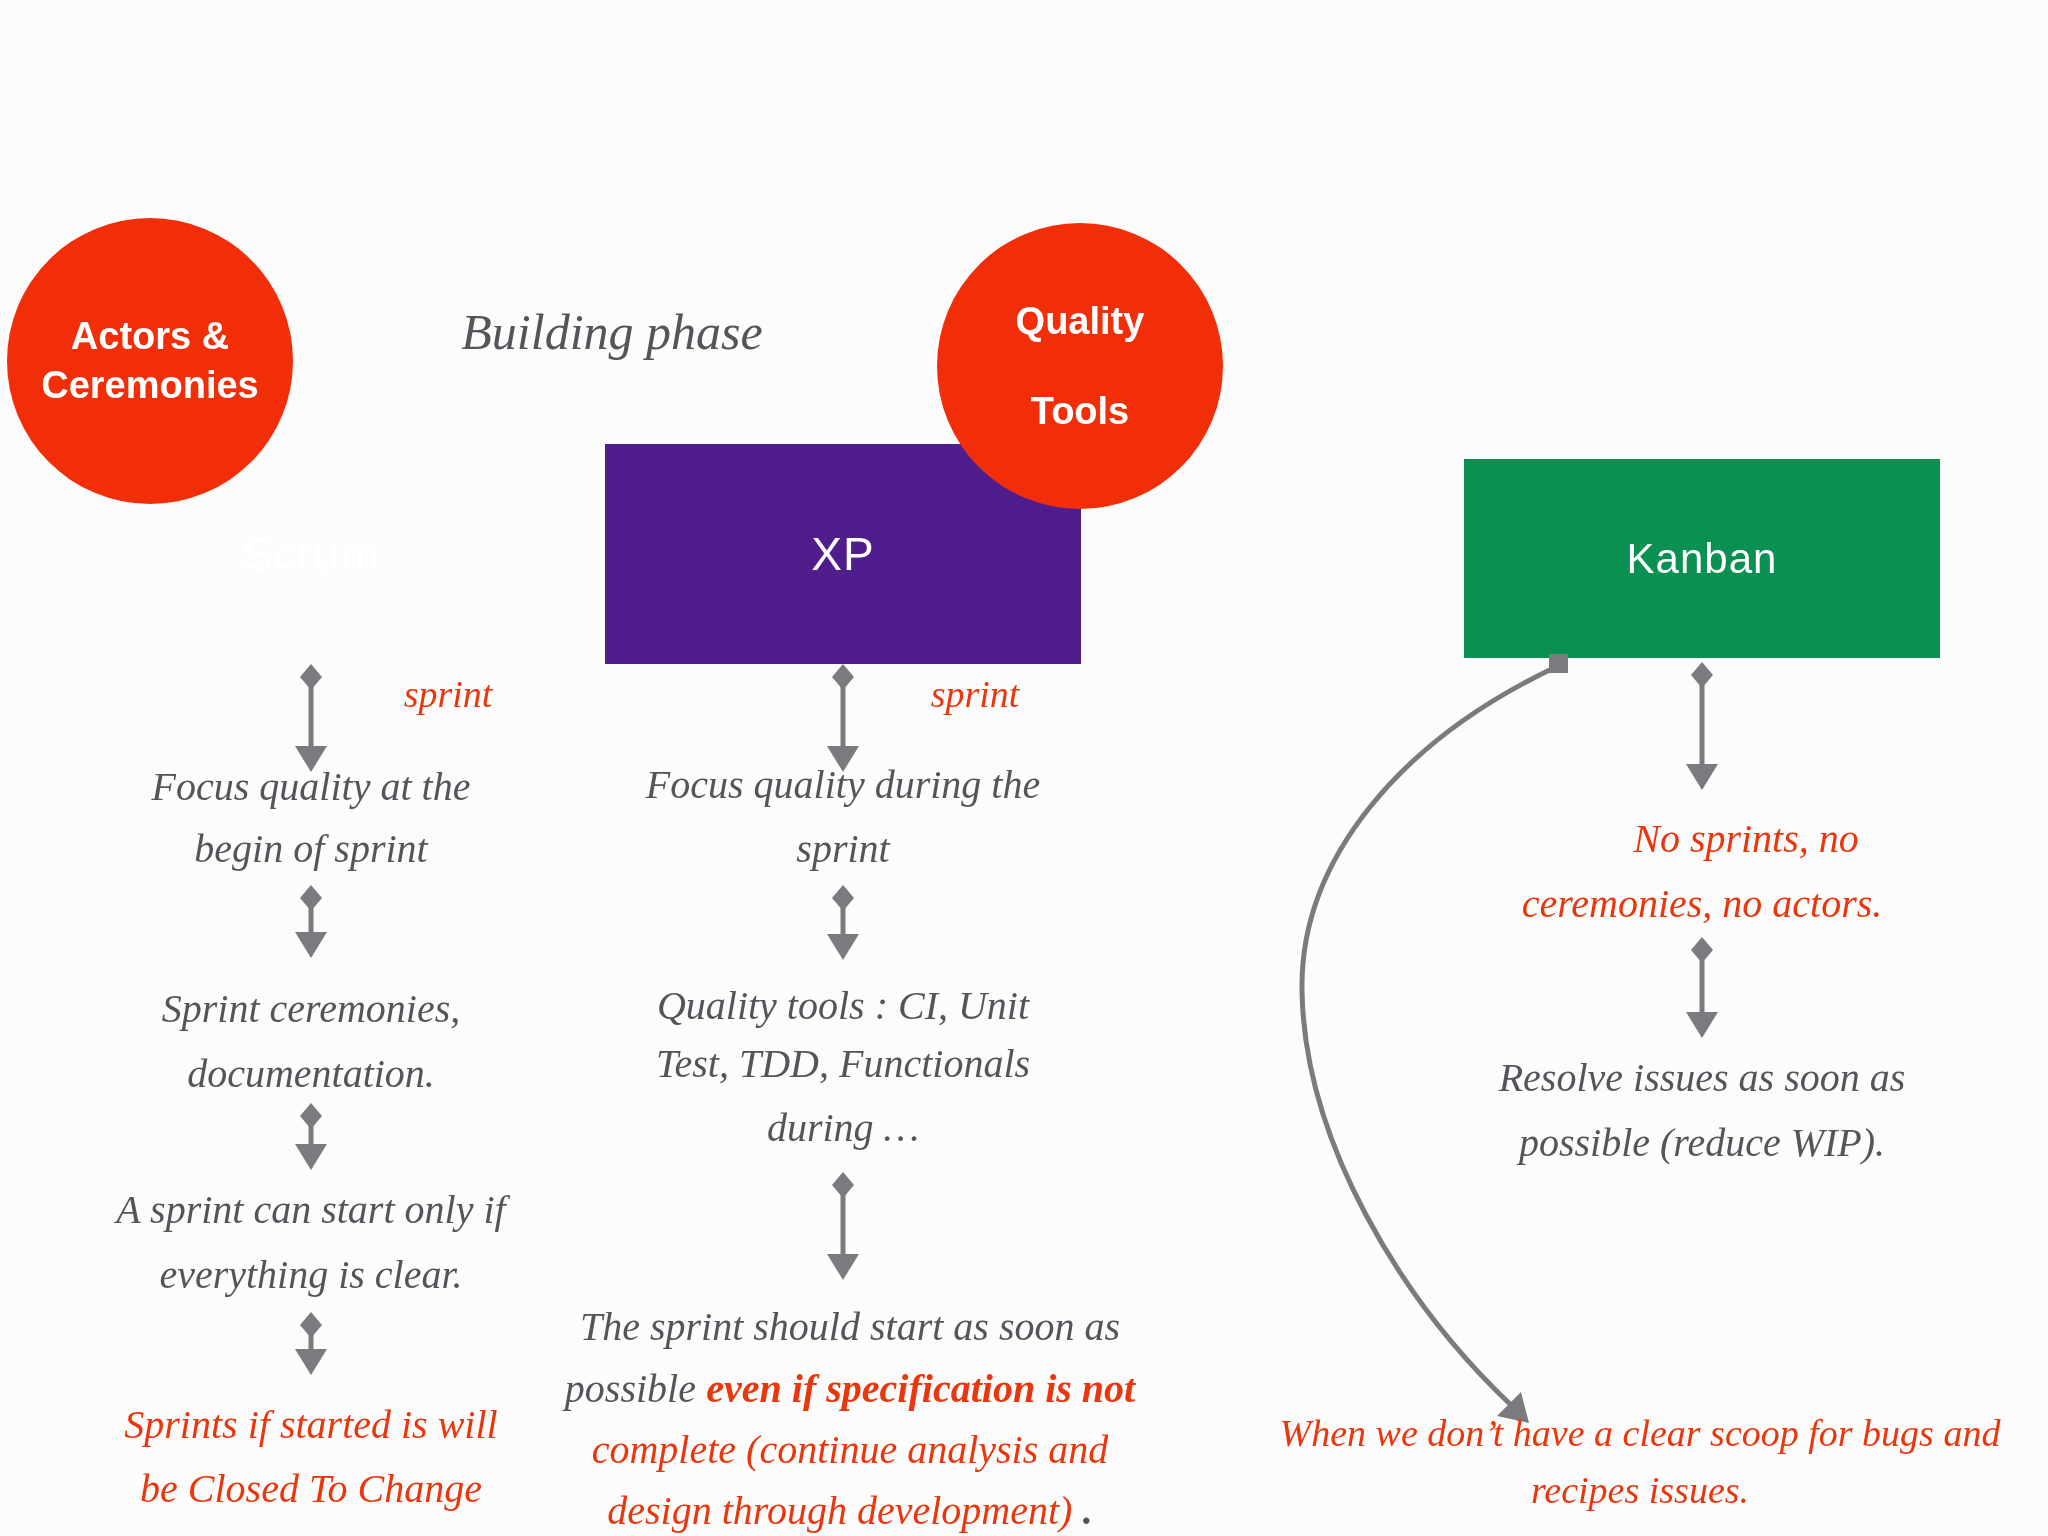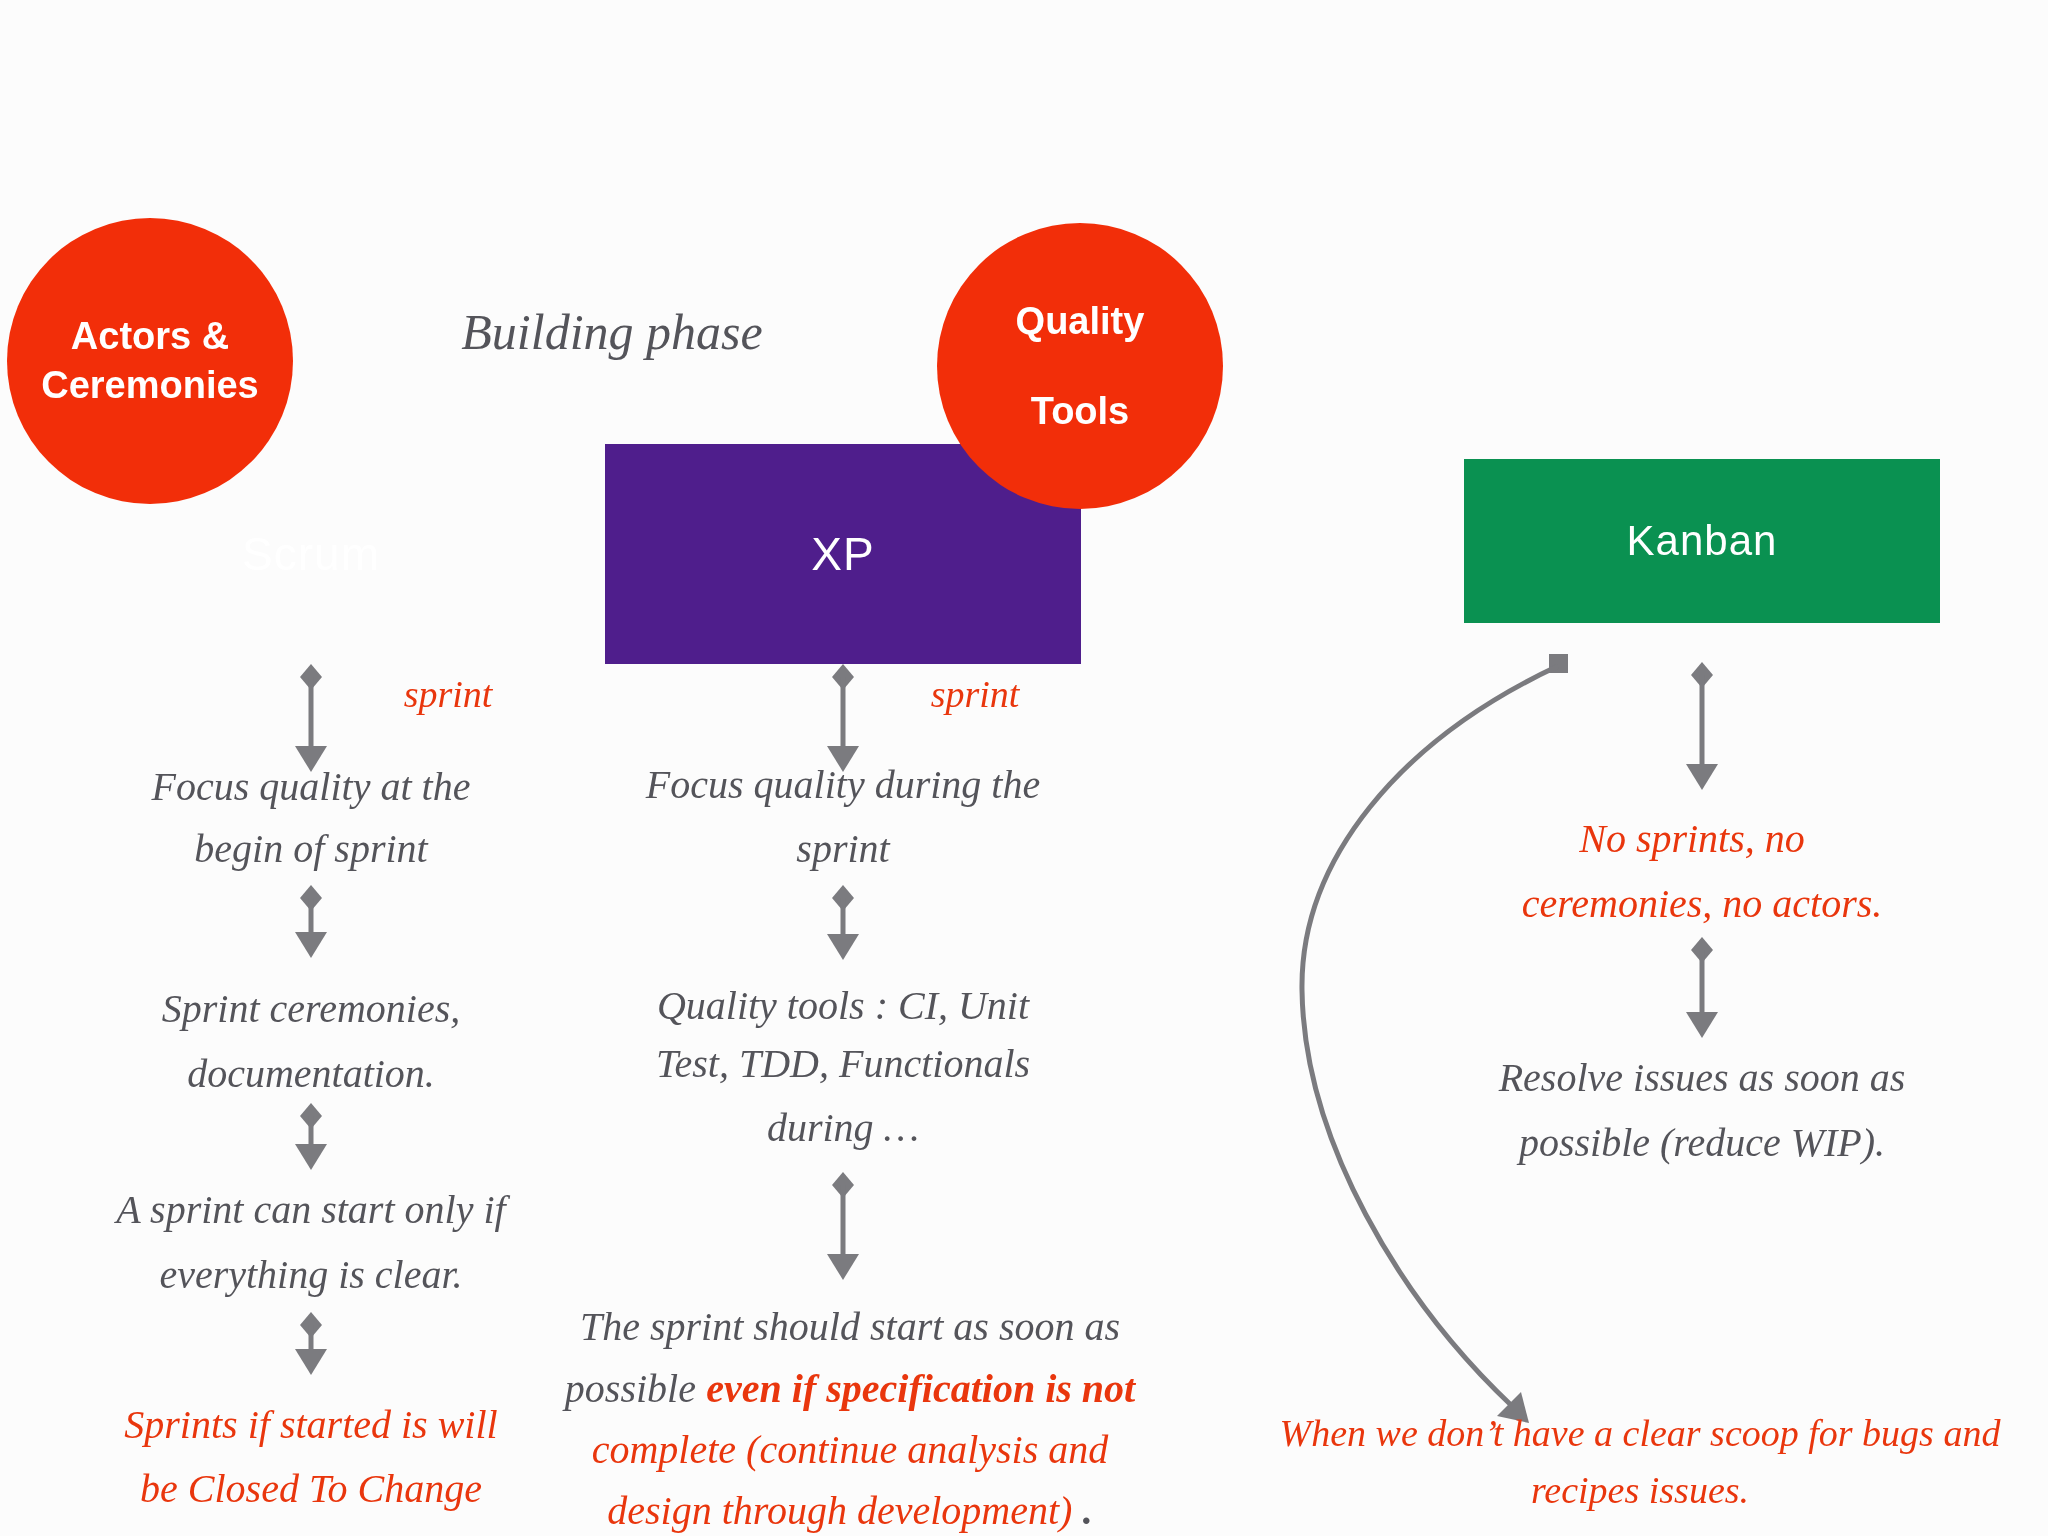--- a/index.html
+++ b/index.html
@@ -19,21 +19,21 @@
   }
   .box{
     position:absolute;z-index:1;
     display:flex;align-items:center;justify-content:center;
     color:#FFFFFF;
     font-family:"Liberation Sans", sans-serif;
     font-weight:500;letter-spacing:1px;
   }
   .box.scrum{left:73px;top:444px;width:476px;height:220px;font-size:46px;}
   .box.xp{left:605px;top:444px;width:476px;height:220px;font-size:46px;}
-  .box.kanban{left:1464px;top:459px;width:476px;height:164px;font-size:42px;}
+  .box.kanban{left:1464px;top:459px;width:476px;height:199px;font-size:42px;}
   .circle{
     position:absolute;z-index:3;
     width:286px;height:286px;border-radius:50%;
     display:flex;flex-direction:column;align-items:center;justify-content:center;
     text-align:center;color:#FFFFFF;
     font-family:"Liberation Sans", sans-serif;
     font-weight:600;font-size:38px;line-height:1.28;
   }
   .circle.actors{left:7px;top:218px;}
   .circle.quality{left:937px;top:223px;gap:41px;}
@@ -161,20 +161,20 @@
   <div class="t" style="left:843px;top:1127px">during …</div>
   <div class="t" style="left:850px;top:1326px">The sprint should start as soon as</div>
   <div class="t" style="left:850px;top:1388px">
     <span class="seg gray">possible</span><span class="seg red">even if specification is not</span>
   </div>
   <div class="t red" style="left:850px;top:1449px">complete (continue analysis and</div>
   <div class="t" style="left:850px;top:1510px">
     <span class="seg red">design through development)</span><span class="seg gray">.</span>
   </div>
 
-  <div class="t red" style="left:1692px;top:838px">No sprints, no</div>
+  <div class="t red" style="left:1746px;top:838px">No sprints, no</div>
   <div class="t red" style="left:1702px;top:903px">ceremonies, no actors.</div>
   <div class="t" style="left:1702px;top:1077px">Resolve issues as soon as</div>
   <div class="t" style="left:1702px;top:1142px">possible (reduce WIP).</div>
   <div class="t red note" style="left:1640px;top:1433px">When we don’t have a clear scoop for bugs and</div>
   <div class="t red note" style="left:1640px;top:1490px">recipes issues.</div>
 
 </div>
 
 </body></html>

